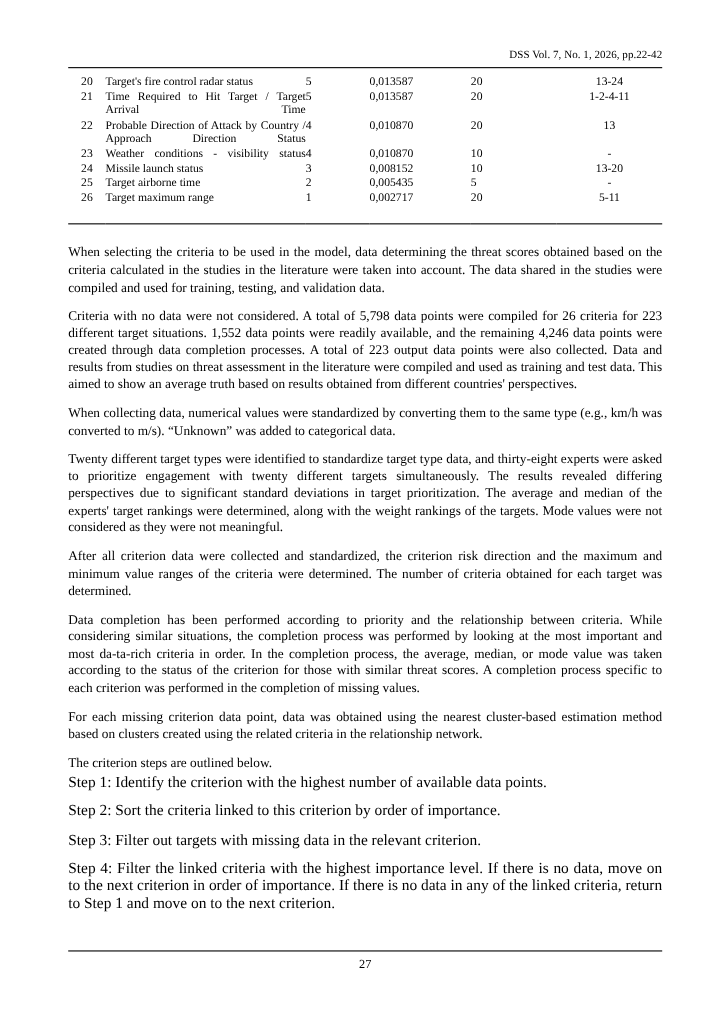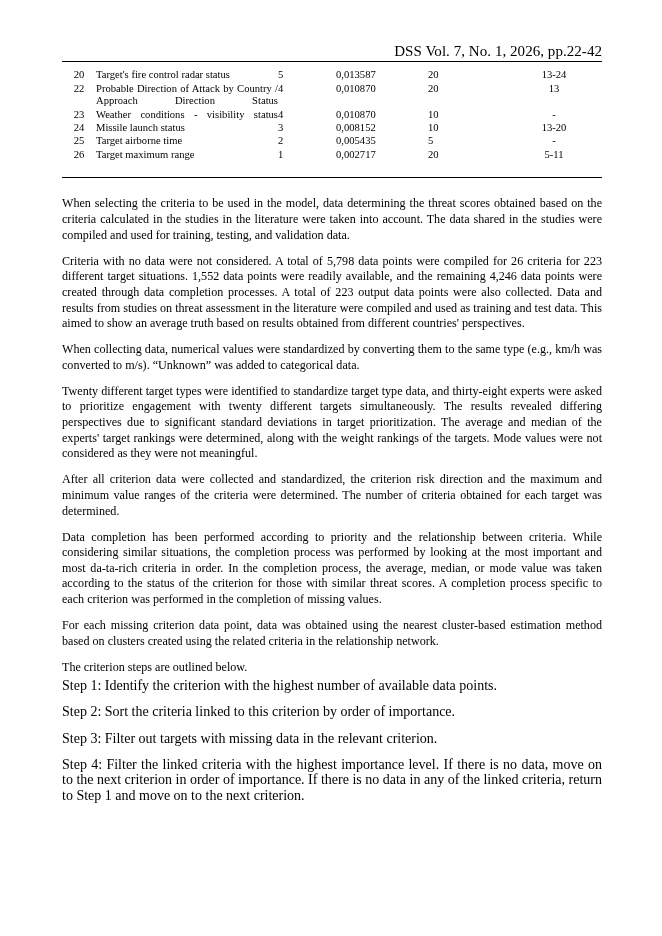--- a/index.html
+++ b/index.html
@@ -22,21 +22,21 @@
   .content {
     position: absolute;
     left: 62px;
     top: 0;
     width: 540px;
   }
 
   
   .running-head {
     text-align: right;
-    font-size: 15px;
+    font-size: 10px;
     line-height: 14px;
     padding-top: 44px;
     letter-spacing: 0.05px;
   }
   .rule-header {
     border-bottom: 1.1px solid #000;
     margin-top: 3px;
   }
 
   
@@ -124,20 +124,28 @@
       <tbody>
         <tr>
           <td class="c-no">20</td>
           <td class="c-name single">Target's fire control radar status</td>
           <td class="c-count">5</td>
           <td class="c-weight">0,013587</td>
           <td class="c-scale">20</td>
           <td class="c-range">13-24</td>
         </tr>
         <tr>
+          <td class="c-no">21</td>
+          <td class="c-name">Time Required to Hit Target / Target Arrival Time</td>
+          <td class="c-count">5</td>
+          <td class="c-weight">0,013587</td>
+          <td class="c-scale">20</td>
+          <td class="c-range">1-2-4-11</td>
+        </tr>
+        <tr>
           <td class="c-no">22</td>
           <td class="c-name">Probable Direction of Attack by Country / Approach Direction Status</td>
           <td class="c-count">4</td>
           <td class="c-weight">0,010870</td>
           <td class="c-scale">20</td>
           <td class="c-range">13</td>
         </tr>
         <tr>
           <td class="c-no">23</td>
           <td class="c-name">Weather conditions - visibility status</td>
@@ -184,14 +192,18 @@
     <p class="para">For each missing criterion data point, data was obtained using the nearest cluster-based estimation method based on clusters created using the related criteria in the relationship network.</p>
 
     <p class="para tight">The criterion steps are outlined below.</p>
     <p class="step">Step 1: Identify the criterion with the highest number of available data points.</p>
     <p class="step">Step 2: Sort the criteria linked to this criterion by order of importance.</p>
     <p class="step">Step 3: Filter out targets with missing data in the relevant criterion.</p>
     <p class="step">Step 4: Filter the linked criteria with the highest importance level. If there is no data, move on to the next criterion in order of importance. If there is no data in any of the linked criteria, return to Step 1 and move on to the next criterion.</p>
 
   </div>
 
+  <div class="footer">
+    <div class="rule-footer"></div>
+    <div class="page-number">27</div>
+  </div>
 
 </div>
 
 </body></html>

